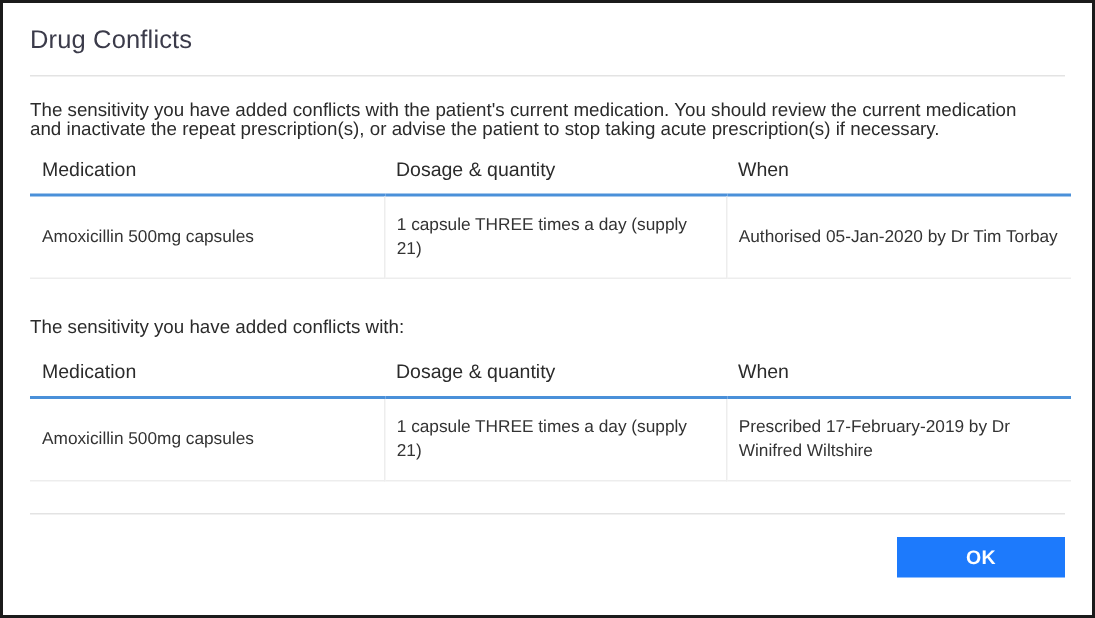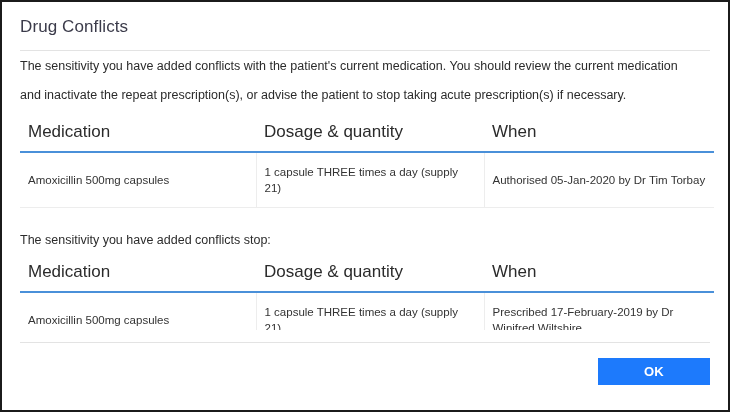--- a/index.html
+++ b/index.html
@@ -46,22 +46,22 @@
 
   .dialog-body {
     flex: 1 1 auto;
     padding: 0 18px;
     overflow: hidden;
   }
 
   .intro-paragraph {
     font-size: 12.5px;
     color: #2b2b2b;
-    line-height: 29px;
-    margin: 1px 0 0 0;
+    line-height: 13px;
+    margin: 16px 0 0 0;
     max-width: 678px;
   }
 
   .section-label {
     font-size: 12.5px;
     color: #2b2b2b;
     line-height: 19px;
     margin: 23px 0 0 0;
   }
 
@@ -71,21 +71,21 @@
     table-layout: fixed;
     margin-top: 12px;
   }
 
   .conflict-table col.col-med   { width: 236px; }
   .conflict-table col.col-dose  { width: 228px; }
   .conflict-table col.col-when  { width: 230px; }
 
   .conflict-table thead th {
     text-align: left;
-    font-size: 17px;
+    font-size: 13px;
     font-weight: 400;
     color: #2b2b2b;
     padding: 0 8px 9px 8px;
     border-bottom: 2px solid #4a90d9;
     vertical-align: bottom;
   }
 
   .conflict-table tbody td {
     font-size: 11.5px;
     color: #333333;
@@ -163,21 +163,21 @@
       </thead>
       <tbody>
         <tr>
           <td>Amoxicillin 500mg capsules</td>
           <td>1 capsule THREE times a day (supply 21)</td>
           <td>Authorised 05-Jan-2020 by Dr Tim Torbay</td>
         </tr>
       </tbody>
     </table>
 
-    <p class="section-label">The sensitivity you have added conflicts stop:</p>
+    <p class="section-label">The sensitivity you have added conflicts with:</p>
 
     <table class="conflict-table">
       <colgroup>
         <col class="col-med">
         <col class="col-dose">
         <col class="col-when">
       </colgroup>
       <thead>
         <tr>
           <th>Medication</th>

